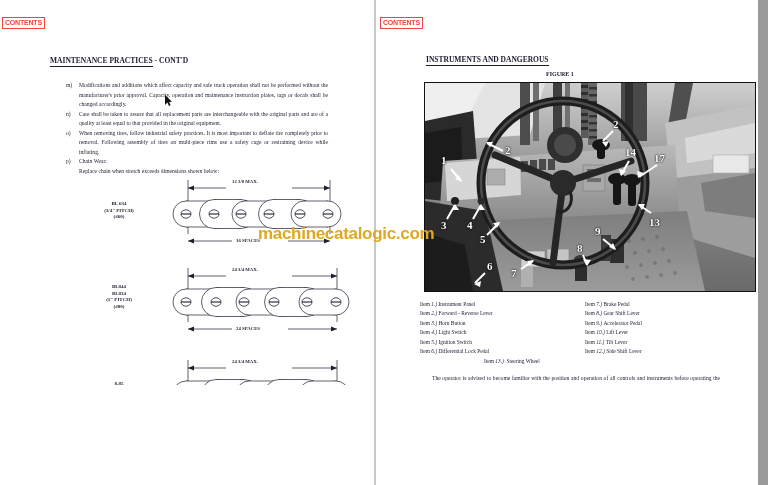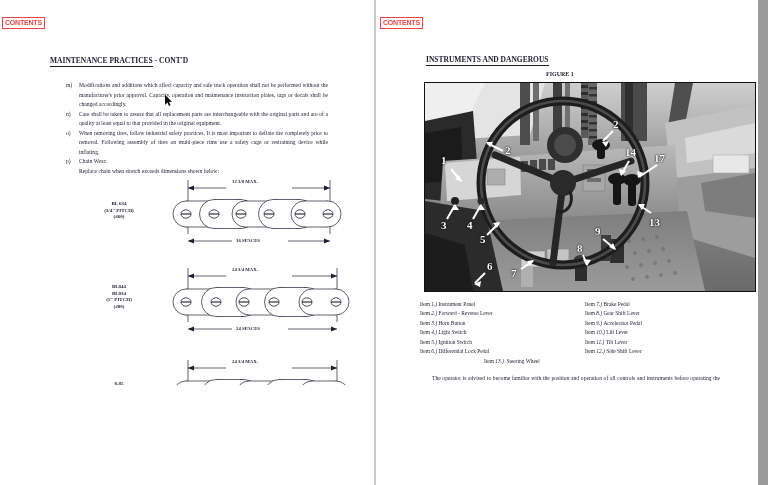--- a/index.html
+++ b/index.html
@@ -648,20 +648,21 @@
 
     <div class="body-text warning-p" style="left:44px; top:427px; width:300px; font-size:6.2px; line-height:10px;">
       <b>WARNING!</b><span>  OPERATING THE TRUCK WITHOUT DUE REGARD OF THESE RECOMMENDA-TIONS COULD BE DANGEROUS!  See the following pages for description and use of controls.</span>
     </div>
 
     <div class="footer-row" style="left:34px; top:457px;">CATALOG B251</div>
     <div class="footer-row" style="left:186px; top:457px;">- 17 -</div>
     <div class="footer-row" style="left:300px; top:457px;">N/01-93</div>
   </div>
 
+  <div class="watermark">machinecatalogic.com</div>
 
   <svg class="cursor-artifact" viewBox="0 0 7 11">
     <polygon points="0,0 0,10 2.4,7.6 4,11 5.6,10.2 4.1,7 7,6.8" fill="#111"></polygon>
   </svg>
 
   <div class="scrollbar-track">
     <div class="scrollbar-thumb"></div>
   </div>
 </div>
 

